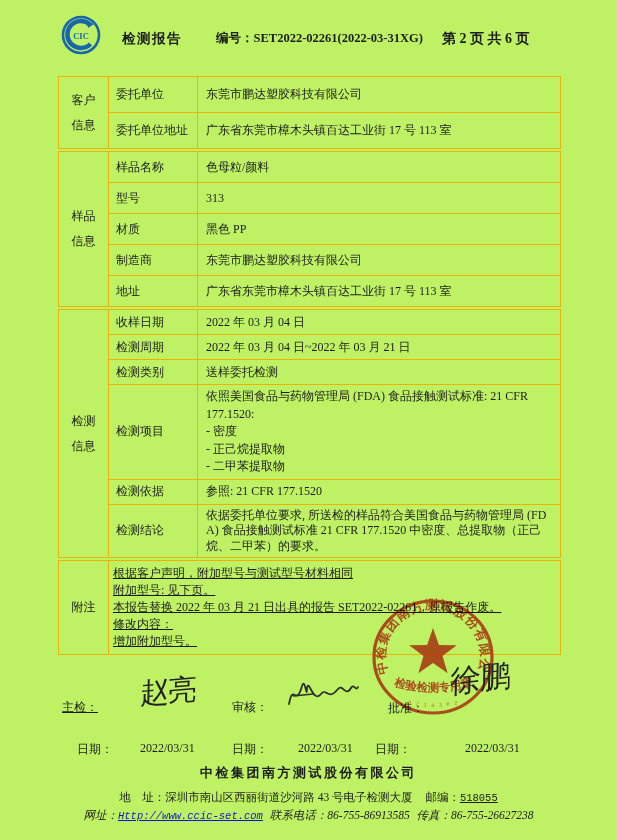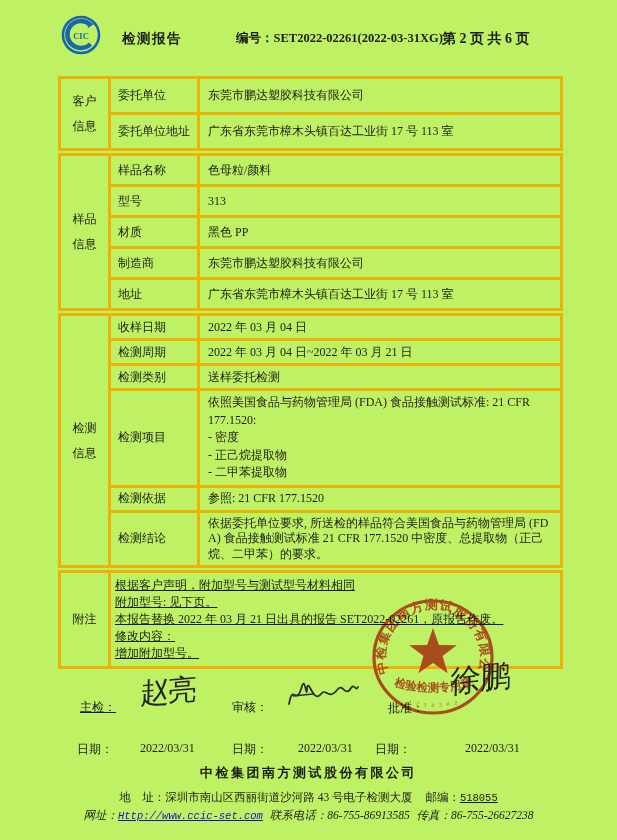--- a/index.html
+++ b/index.html
@@ -2,27 +2,27 @@
 <html><head>
 <meta charset="utf-8">
 <style>
   html,body{margin:0;padding:0;background:#ffffff;}
   body{font-family:"Liberation Serif","DejaVu Serif",serif;color:#1c1c1c;}
   .page{position:relative;width:617px;height:840px;background:#bef264;overflow:hidden;}
 
   
   .logo{position:absolute;left:61px;top:15px;width:40px;height:40px;}
   .hdr-title{position:absolute;left:122px;top:30px;font-weight:bold;font-size:13.5px;letter-spacing:1.5px;}
-  .hdr-no{position:absolute;left:236px;top:30px;font-weight:bold;font-size:12.5px;}
+  .hdr-no{position:absolute;left:216px;top:30px;font-weight:bold;font-size:12.5px;}
   .hdr-page{position:absolute;left:442px;top:30px;font-weight:bold;font-size:14px;}
 
   
   .tables{position:absolute;left:58px;top:76px;width:502px;}
   table.tbl{border-collapse:collapse;width:502px;table-layout:fixed;margin:0 0 2px 0;font-size:12px;}
-  table.tbl td{border:3px solid #eab308;vertical-align:middle;word-break:break-all;}
+  table.tbl td{border:1px solid #eab308;vertical-align:middle;word-break:break-all;}
   col.c1{width:50px;} col.c2{width:89px;} col.c3{width:363px;} col.cwide{width:452px;}
   .seclabel{text-align:center;line-height:25px;}
   td.f{padding-left:7px;} td.v{padding-left:8px;}
   .s1 tr{height:36px;} .s2 tr{height:31px;}
   .s3 tr.short{height:25px;}
   .items-cell{padding:3px 8px;line-height:17.5px;vertical-align:top;}
   .concl-cell{padding:3px 8px;line-height:15.5px;}
   .notes-cell{padding:4px 8px 4px 4px;line-height:17px;vertical-align:middle;text-decoration:underline;}
   .s4 tr{height:91px;}
 
@@ -174,21 +174,21 @@
           <div>附加型号: 见下页。</div>
           <div>本报告替换 2022 年 03 月 21 日出具的报告 SET2022-02261，原报告作废。</div>
           <div>修改内容：</div>
           <div>增加附加型号。</div>
         </td>
       </tr>
     </tbody>
       </table>
   </div>
 
-  <div class="siglab" style="left:80px;top:699px;text-decoration:underline;">主检：</div>
+  <div class="siglab" style="left:62px;top:699px;text-decoration:underline;">主检：</div>
   <div class="hand" style="left:140px;top:672px;">赵亮</div>
 
   <div class="siglab" style="left:232px;top:699px;">审核：</div>
   <svg class="scribble" style="left:283px;top:674px;" width="78" height="42" viewBox="0 0 78 42">
     <path d="M6,30 C10,8 13,34 19,12 C22,2 24,28 24,14 C26,4 30,30 38,20 C43,13 45,27 54,16 C60,8 62,24 68,14 C71,9 73,18 75,13" fill="none" stroke="#2c2c2c" stroke-width="1.8" stroke-linecap="round"></path>
     <path d="M10,22 L30,20" fill="none" stroke="#2c2c2c" stroke-width="1.4"></path>
   </svg>
 
   <div class="siglab" style="left:388px;top:700px;">批准：</div>
   <div class="hand approve" style="left:450px;top:658px;">徐鹏</div>

